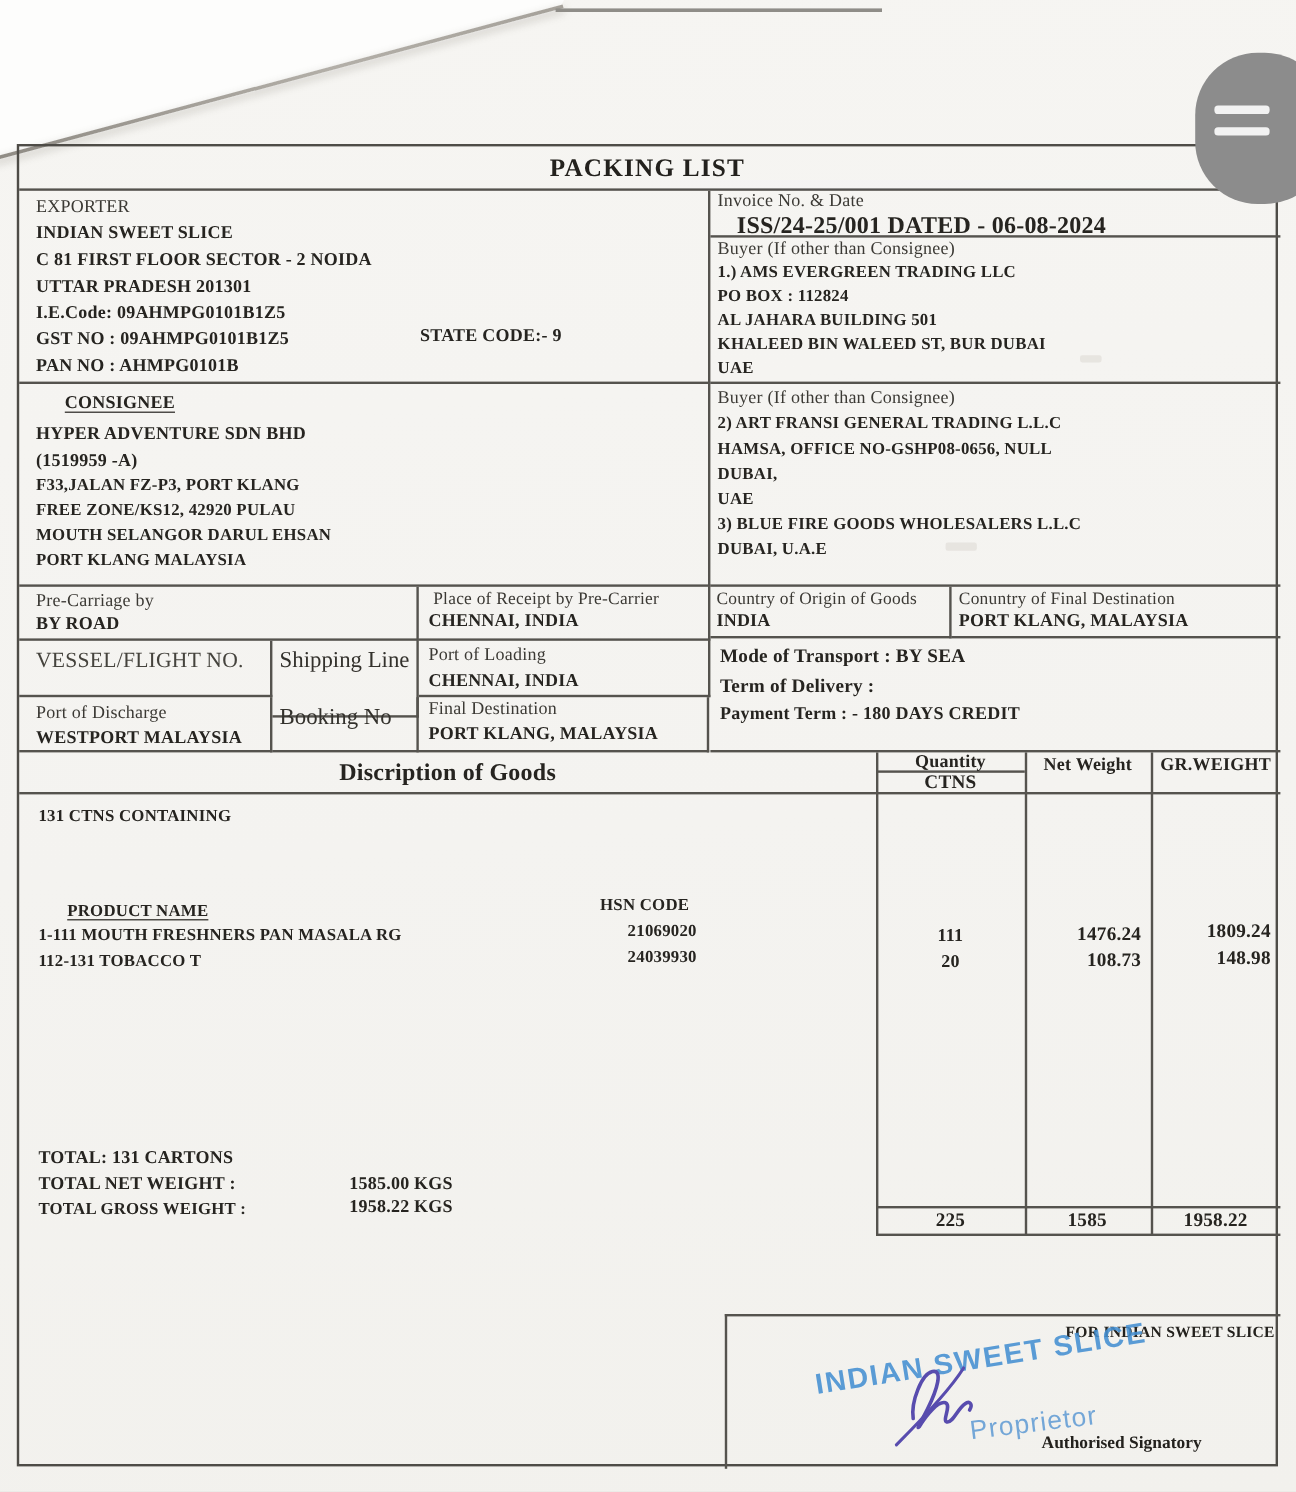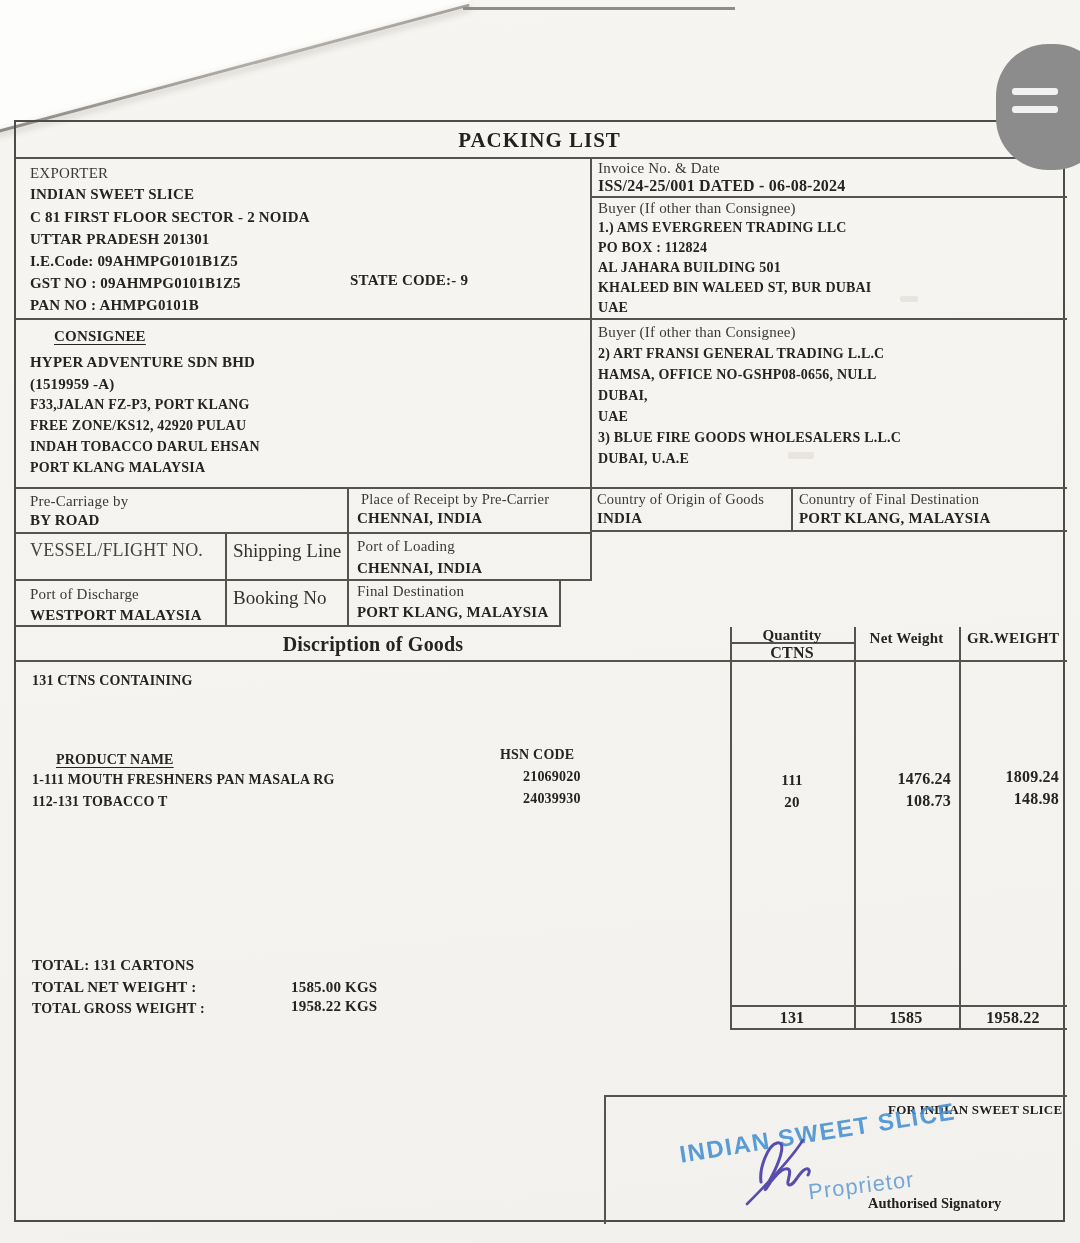--- a/index.html
+++ b/index.html
@@ -114,39 +114,39 @@
       <div class="line val" style="left:14px; top:50px;">C 81 FIRST FLOOR SECTOR - 2 NOIDA</div>
       <div class="line val" style="left:14px; top:72px;">UTTAR PRADESH 201301</div>
       <div class="line val" style="left:14px; top:94px;">I.E.Code: 09AHMPG0101B1Z5</div>
       <div class="line val" style="left:14px; top:116px;">GST NO : 09AHMPG0101B1Z5</div>
       <div class="line val" style="left:334px; top:113px;">STATE CODE:- 9</div>
       <div class="line val" style="left:14px; top:138px;">PAN NO : AHMPG0101B</div>
     </div>
 
     <div class="cell bb" style="left:576px; top:37px; width:475px; height:39px;">
       <div class="line lbl" style="left:6px; top:1px;">Invoice No. &amp; Date</div>
-      <div class="line val" style="left:6px; top:18px; font-size:16px;">ISS/24-25/001 DATED - 06-08-2024</div>
+      <div class="line val" style="left:22px; top:18px; font-size:20px;">ISS/24-25/001 DATED - 06-08-2024</div>
     </div>
 
     <div class="cell bb" style="left:576px; top:76px; width:475px; height:122px;">
       <div class="line lbl" style="left:6px; top:2px;">Buyer (If other than Consignee)</div>
       <div class="line val sm" style="left:6px; top:22px;">1.) AMS EVERGREEN TRADING LLC</div>
       <div class="line val sm" style="left:6px; top:42px;">PO BOX : 112824</div>
       <div class="line val sm" style="left:6px; top:62px;text-align:center;">AL JAHARA BUILDING 501</div>
       <div class="line val sm" style="left:6px; top:82px;">KHALEED BIN WALEED ST, BUR DUBAI</div>
       <div class="line val sm" style="left:6px; top:102px;">UAE</div>
     </div>
 
     <div class="cell bb br" style="left:0; top:198px; width:576px; height:169px;">
       <div class="line val u" style="left:14px; top:8px;">CONSIGNEE</div>
       <div class="line val" style="left:14px; top:34px;">HYPER ADVENTURE SDN BHD</div>
       <div class="line val" style="left:14px; top:56px;">(1519959 -A)</div>
       <div class="line val sm" style="left:14px; top:77px;">F33,JALAN FZ-P3, PORT KLANG</div>
       <div class="line val sm" style="left:14px; top:98px;">FREE ZONE/KS12, 42920 PULAU</div>
-      <div class="line val sm" style="left:14px; top:119px;">INDAH TOBACCO DARUL EHSAN</div>
+      <div class="line val sm" style="left:14px; top:119px;">MOUTH SELANGOR DARUL EHSAN</div>
       <div class="line val sm" style="left:14px; top:140px;">PORT KLANG MALAYSIA</div>
     </div>
 
     <div class="cell bb" style="left:576px; top:198px; width:475px; height:169px;">
       <div class="line lbl" style="left:6px; top:4px;">Buyer (If other than Consignee)</div>
       <div class="line val sm" style="left:6px; top:26px;">2) ART FRANSI GENERAL TRADING L.L.C</div>
       <div class="line val sm" style="left:6px; top:47px;">HAMSA, OFFICE NO-GSHP08-0656, NULL</div>
       <div class="line val sm" style="left:6px; top:68px;">DUBAI,</div>
       <div class="line val sm" style="left:6px; top:89px;">UAE</div>
       <div class="line val sm" style="left:6px; top:110px;">3) BLUE FIRE GOODS WHOLESALERS L.L.C</div>
@@ -157,46 +157,51 @@
       <div class="line lbl" style="left:14px; top:4px;">Pre-Carriage by</div>
       <div class="line val" style="left:14px; top:23px;">BY ROAD</div>
     </div>
     <div class="cell bb br" style="left:333px; top:367px; width:243px; height:45px;">
       <div class="line lbl" style="left:12px; top:2px; font-size:14.5px;">Place of Receipt by Pre-Carrier</div>
       <div class="line val" style="left:8px; top:21px;">CHENNAI, INDIA</div>
     </div>
     <div class="cell bb br" style="left:0; top:412px; width:211px; height:47px;">
       <div class="line lbl" style="left:14px; top:6px; font-size:18px; color:#45433d;">VESSEL/FLIGHT NO.</div>
     </div>
-    <div class="cell bb br" style="left:211px; top:412px; width:122px; height:47px;">
+    <div class="cell bb br" style="left:211px; top:412px; width:122px; height:64px;">
       <div class="line big-label" style="left:6px; top:6px;">Shipping Line</div>
     </div>
     <div class="cell bb br" style="left:333px; top:412px; width:243px; height:47px;">
       <div class="line lbl" style="left:8px; top:4px;">Port of Loading</div>
       <div class="line val" style="left:8px; top:26px;">CHENNAI, INDIA</div>
     </div>
     <div class="cell bb br" style="left:0; top:459px; width:211px; height:46px;">
       <div class="line lbl" style="left:14px; top:5px;">Port of Discharge</div>
       <div class="line val" style="left:14px; top:26px;">WESTPORT MALAYSIA</div>
     </div>
     <div class="cell bb br" style="left:211px; top:459px; width:122px; height:46px;">
       <div class="line big-label" style="left:6px; top:6px;">Booking No</div>
     </div>
-    <div class="cell bb br" style="left:333px; top:459px; width:212px; height:46px;">
+    <div class="cell bb br" style="left:333px; top:459px; width:242px; height:46px;">
       <div class="line lbl" style="left:8px; top:2px;">Final Destination</div>
       <div class="line val" style="left:8px; top:23px;">PORT KLANG, MALAYSIA</div>
     </div>
 
     <div class="cell bb br" style="left:576px; top:367px; width:201px; height:43px;">
       <div class="line lbl" style="left:5px; top:2px; font-size:14.5px;">Country of Origin of Goods</div>
       <div class="line val" style="left:5px; top:21px;">INDIA</div>
     </div>
     <div class="cell bb" style="left:777px; top:367px; width:274px; height:43px;">
       <div class="line lbl" style="left:6px; top:2px; font-size:14.5px;">Conuntry of Final Destination</div>
       <div class="line val" style="left:6px; top:21px;">PORT KLANG, MALAYSIA</div>
+    </div>
+    <div class="cell bb" style="left:576px; top:410px; width:475px; height:95px;">
+      <div class="line val" style="left:8px; top:7px; font-size:16px;">Mode of Transport  : BY SEA</div>
+      <div class="line val" style="left:8px; top:32px; font-size:16px;">Term of Delivery :</div>
+      <div class="line val" style="left:8px; top:55px;">Payment  Term : - 180 DAYS CREDIT</div>
     </div>
 
     <div class="cell" style="left:0; top:505px; width:1051px; height:403px;">
 
       <div class="vline" style="left:714px; top:0; height:403px;"></div>
       <div class="vline" style="left:838px; top:0; height:403px;"></div>
       <div class="vline" style="left:943px; top:0; height:403px;"></div>
 
       <div class="cell bb" style="left:0; top:0; width:1051px; height:35px;">
         <div class="line val ctr" style="left:0; top:6px; width:714px; font-size:20px;">Discription of Goods</div>
@@ -225,21 +230,21 @@
       <div class="line val" style="left:838px; top:165px; width:97px; text-align:right; font-size:16px;">108.73</div>
       <div class="line val" style="left:943px; top:163px; width:100px; text-align:right; font-size:16px;">148.98</div>
 
       <div class="line val" style="left:16px; top:330px;">TOTAL:  131 CARTONS</div>
       <div class="line val" style="left:16px; top:352px;">TOTAL NET WEIGHT :</div>
       <div class="line val" style="left:275px; top:352px;">1585.00  KGS</div>
       <div class="line val sm" style="left:16px; top:374px;">TOTAL GROSS WEIGHT :</div>
       <div class="line val" style="left:275px; top:371px;">1958.22  KGS</div>
 
       <div class="cell bt bb" style="left:714px; top:378px; width:337px; height:25px;">
-        <div class="line val ctr" style="left:0; top:2px; width:124px; font-size:16px;">131</div>
+        <div class="line val ctr" style="left:0; top:2px; width:124px; font-size:16px;">225</div>
         <div class="line val ctr" style="left:124px; top:2px; width:104px; font-size:16px;">1585</div>
         <div class="line val ctr" style="left:229px; top:2px; width:108px; font-size:16px;">1958.22</div>
       </div>
     </div>
 
     <div class="sig-box">
       <div class="for-text">FOR INDIAN SWEET SLICE</div>
       <div class="stamp-company">INDIAN SWEET SLICE</div>
       <svg class="sig-svg" width="100" height="78" viewBox="0 0 100 78">
         <path d="M30,52 C28,38 37,15 46,13 C55,11 50,28 42,44 C37,54 32,62 35,59 C41,49 51,37 57,39 C62,41 54,54 58,55 C63,56 67,44 73,40 C77,37 80,40 77,45" fill="none" stroke="#584cae" stroke-width="3" stroke-linecap="round"></path>

